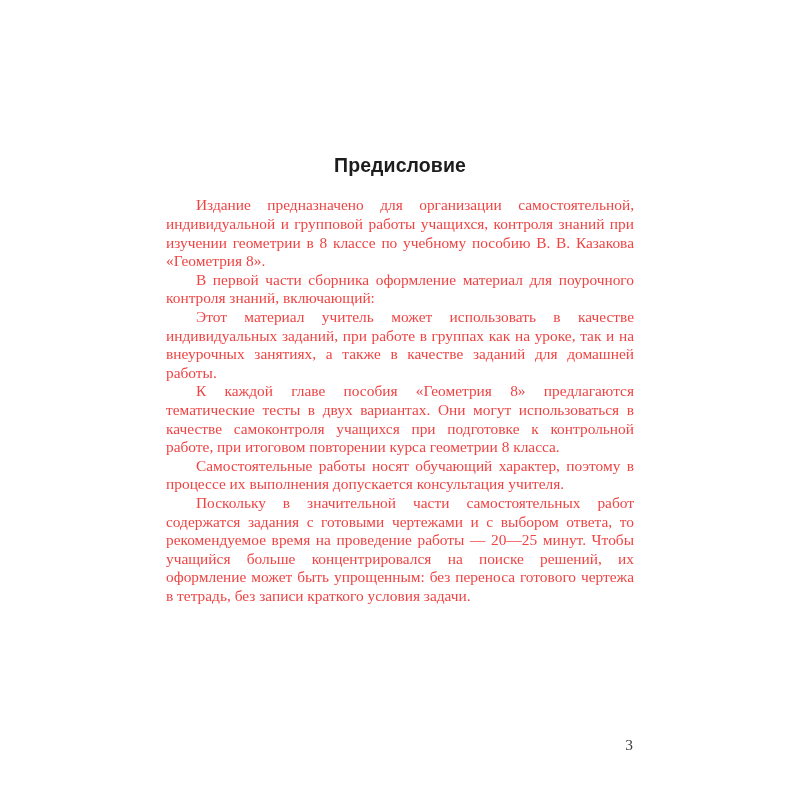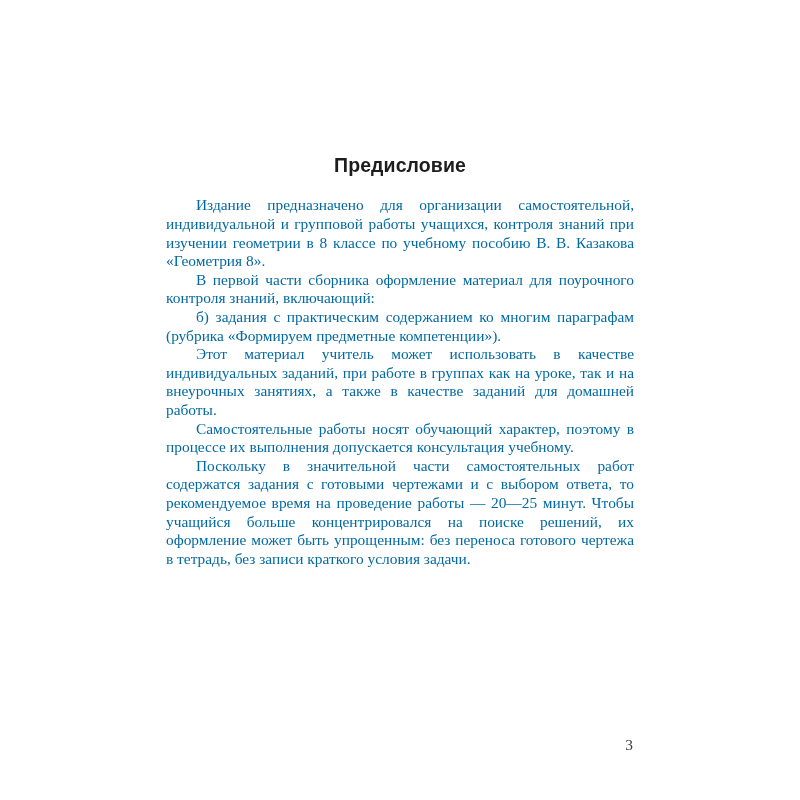--- a/index.html
+++ b/index.html
@@ -36,21 +36,21 @@
     text-align: center;
     letter-spacing: 0.1px;
     margin: 0 0 20px 0;
     line-height: 1.1;
   }
 
   .body-text {
     font-family: "Liberation Serif", "DejaVu Serif", serif;
     font-size: 15.4px;
     line-height: 18.6px;
-    color: #0369a1;
+    color: #ef4444;
     text-align: justify;
     text-justify: inter-word;
     -webkit-font-smoothing: antialiased;
   }
 
   .body-text p {
     margin: 0;
     text-indent: 30px;
     hyphens: manual;
   }
@@ -78,23 +78,23 @@
 
 <div class="page">
 
   <div class="content-block">
 
     <h1 class="page-title">Предисловие</h1>
 
     <div class="body-text">
       <p>Издание предназначено для организации самостоятельной, индивидуальной и групповой работы учащихся, контроля знаний при изучении геометрии в 8 классе по учебному пособию В. В. Казакова «Геометрия 8».</p>
       <p>В первой части сборника оформление материал для поурочного контроля знаний, включающий:</p>
-      <p>б) задания с практическим содержанием ко многим параграфам (рубрика «Формируем предметные компетенции»).</p>
       <p>Этот материал учитель может использовать в качестве индивидуальных заданий, при работе в группах как на уроке, так и на внеурочных занятиях, а также в качестве заданий для домашней работы.</p>
-      <p>Самостоятельные работы носят обучающий характер, поэтому в процессе их выполнения допускается консультация учебному.</p>
+      <p>К каждой главе пособия «Геометрия 8» предлагаются тематические тесты в двух вариантах. Они могут использоваться в качестве самоконтроля учащихся при подготовке к контрольной работе, при итоговом повторении курса геометрии 8 класса.</p>
+      <p>Самостоятельные работы носят обучающий характер, поэтому в процессе их выполнения допускается консультация учителя.</p>
       <p>Поскольку в значительной части самостоятельных работ содержатся задания с готовыми чертежами и с выбором ответа, то рекомендуемое время на проведение работы — 20—25 минут. Чтобы учащийся больше концентрировался на поиске решений, их оформление может быть упрощенным: без переноса готового чертежа в тетрадь, без записи краткого условия задачи.</p>
     </div>
 
   </div>
 
   <div class="page-number">3</div>
 
 </div>
 
 </body></html>

